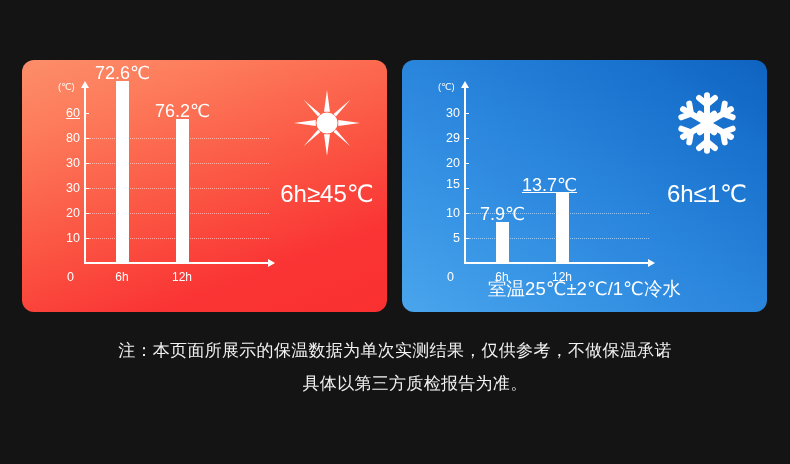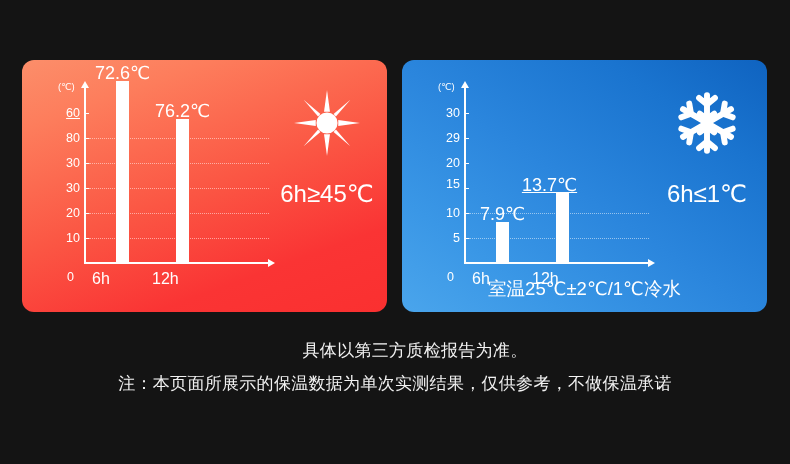--- a/index.html
+++ b/index.html
@@ -120,25 +120,25 @@
   .bar-value {
     position: absolute;
     font-size: 18px;
     line-height: 1;
     color: #ffffff;
     white-space: nowrap;
     text-align: center;
   }
   .xlabel {
     position: absolute;
-    font-size: 16px;
-    line-height: 1;
-    color: #ffffff;
-    white-space: nowrap;
-    text-align: left;
+    font-size: 12px;
+    line-height: 1;
+    color: #ffffff;
+    white-space: nowrap;
+    text-align: center;
   }
   .zero-label {
     position: absolute;
     font-size: 12.5px;
     line-height: 1;
     color: #ffffff;
   }
 
   
   .side {
@@ -351,15 +351,15 @@
         </svg>
       </div>
       <div class="claim">6h≤1℃</div>
     </div>
 
     <div class="caption">室温25℃±2℃/1℃冷水</div>
   </div>
 </div>
 
 <div class="footnote">
+  <div class="footnote-line">注：本页面所展示的保温数据为单次实测结果，仅供参考，不做保温承诺</div>
   <div class="footnote-line indented">具体以第三方质检报告为准。</div>
-  <div class="footnote-line">注：本页面所展示的保温数据为单次实测结果，仅供参考，不做保温承诺</div>
 </div>
 
 </body></html>

